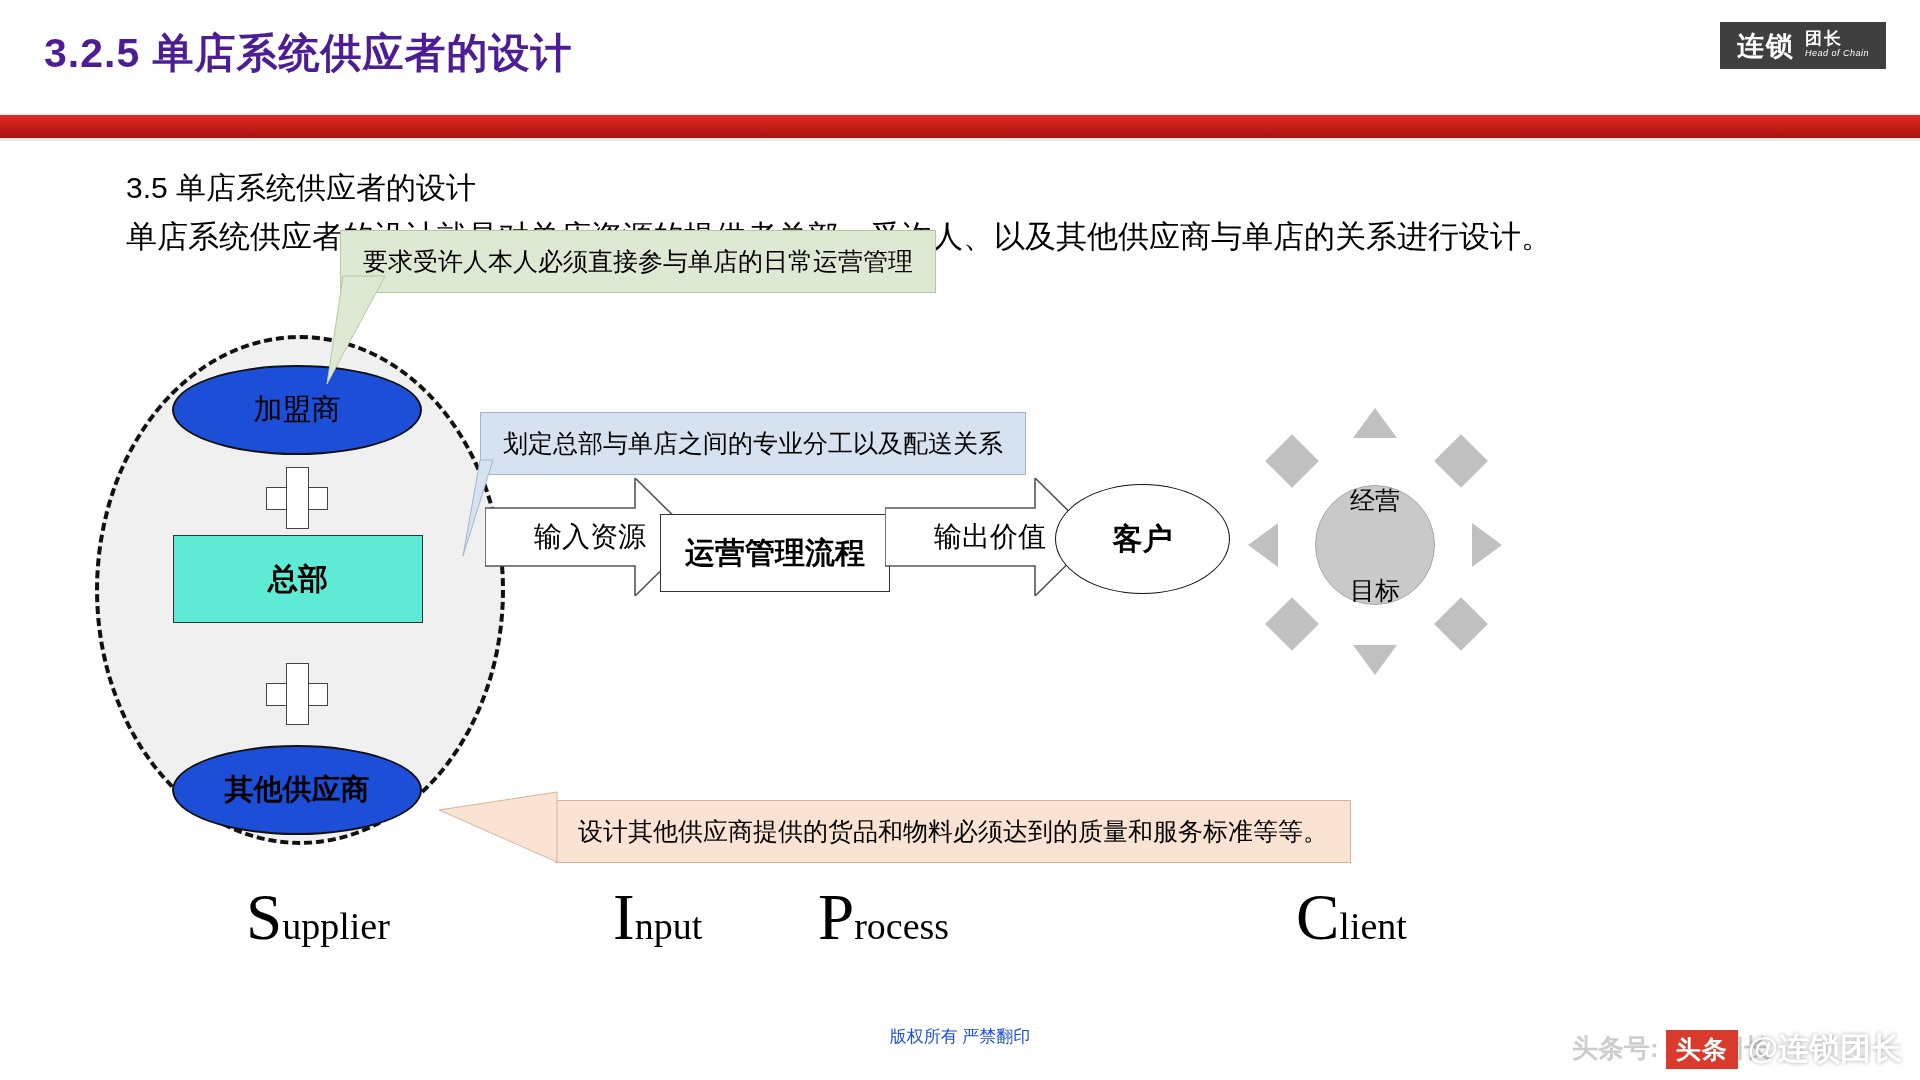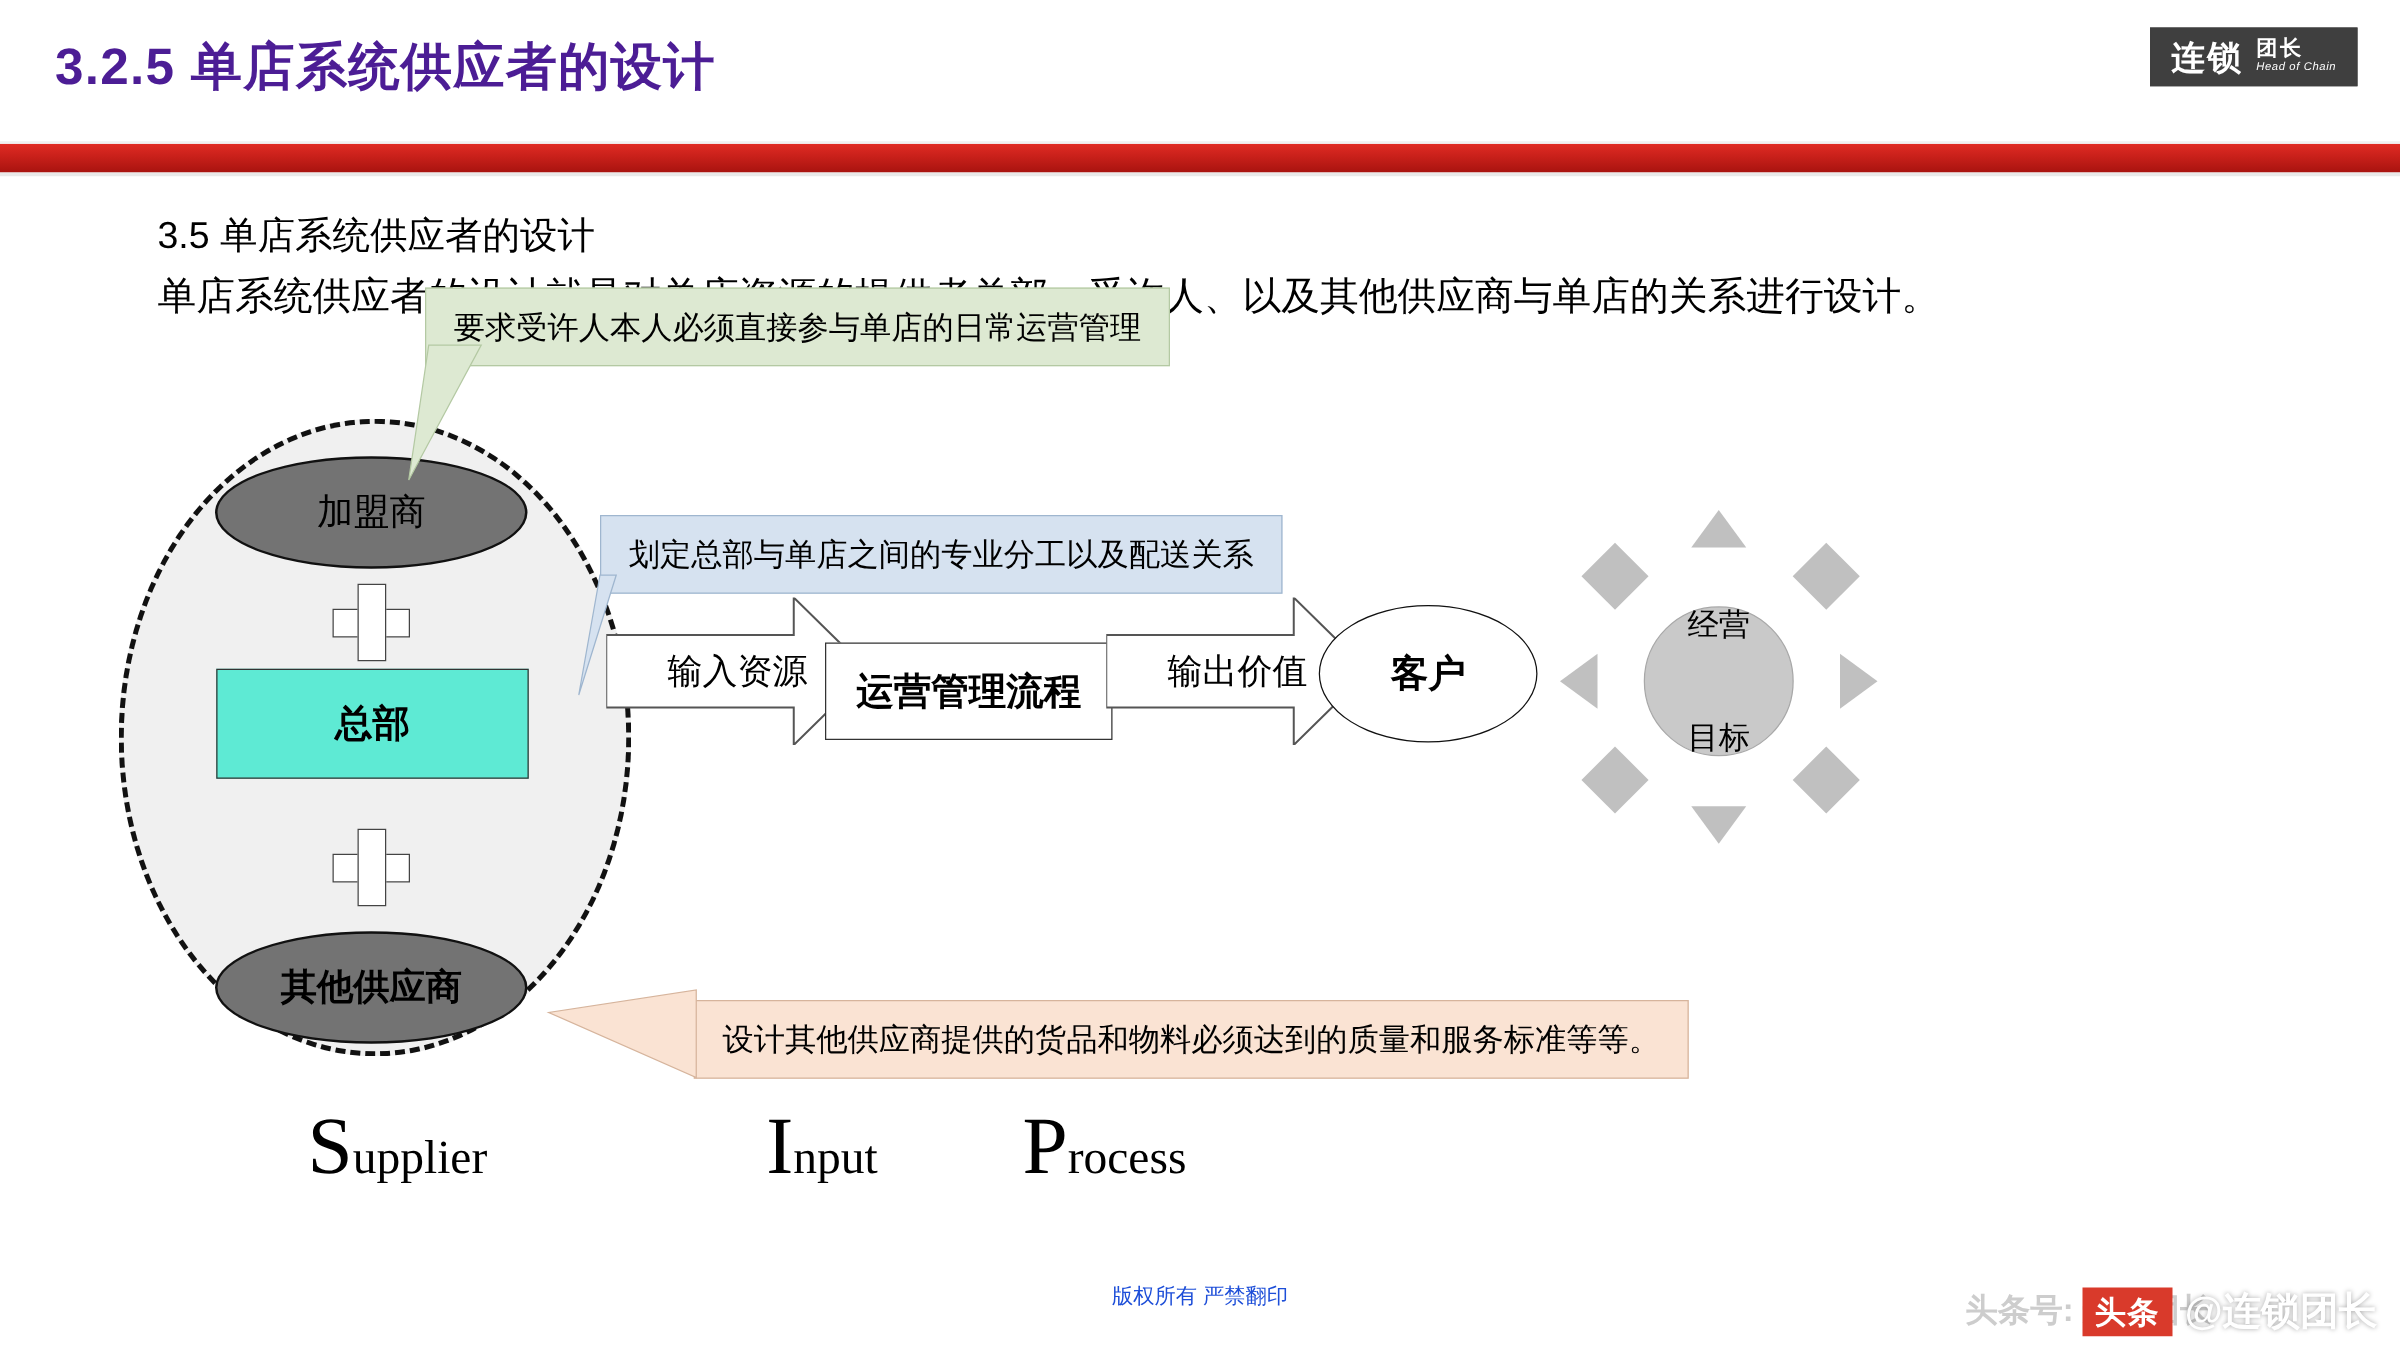--- a/index.html
+++ b/index.html
@@ -57,21 +57,21 @@
 
   
   .supplier-circle {
     position:absolute; left:95px; top:65px; width:410px; height:510px;
     border:4px dashed #111; border-radius:50%;
     background:#f0f0f0;
   }
   .ell {
     position:absolute;
     border:2px solid #111; border-radius:50%;
-    background:#737373;
+    background:#1d4ed8;
     display:flex; align-items:center; justify-content:center;
     font-size:29px; color:#000;
   }
   .ell-franchisee { left:172px; top:95px; width:250px; height:90px; }
   .ell-other      { left:172px; top:475px; width:250px; height:90px;font-weight:bold; }
 
   .plus-shape {
     position:absolute; width:62px; height:62px;
   }
   .plus-shape .bar {
@@ -292,20 +292,23 @@
   <div class="sipoc">
     <div class="sipoc-item si-s">
       <span class="sipoc-cap">S</span><span class="sipoc-rest">upplier</span>
     </div>
     <div class="sipoc-item si-i">
       <span class="sipoc-cap">I</span><span class="sipoc-rest">nput</span>
     </div>
     <div class="sipoc-item si-p">
       <span class="sipoc-cap">P</span><span class="sipoc-rest">rocess</span>
     </div>
+    <div class="sipoc-item si-c">
+      <span class="sipoc-cap">C</span><span class="sipoc-rest">lient</span>
+    </div>
   </div>
 
   <div class="footer-copy">版权所有  严禁翻印</div>
   <div class="wm-ghost">头条号: 连锁团长</div>
   <div class="watermark">
     <span class="wm-badge">头条</span>
     <span class="wm-text">@连锁团长</span>
   </div>
 
 </div>

